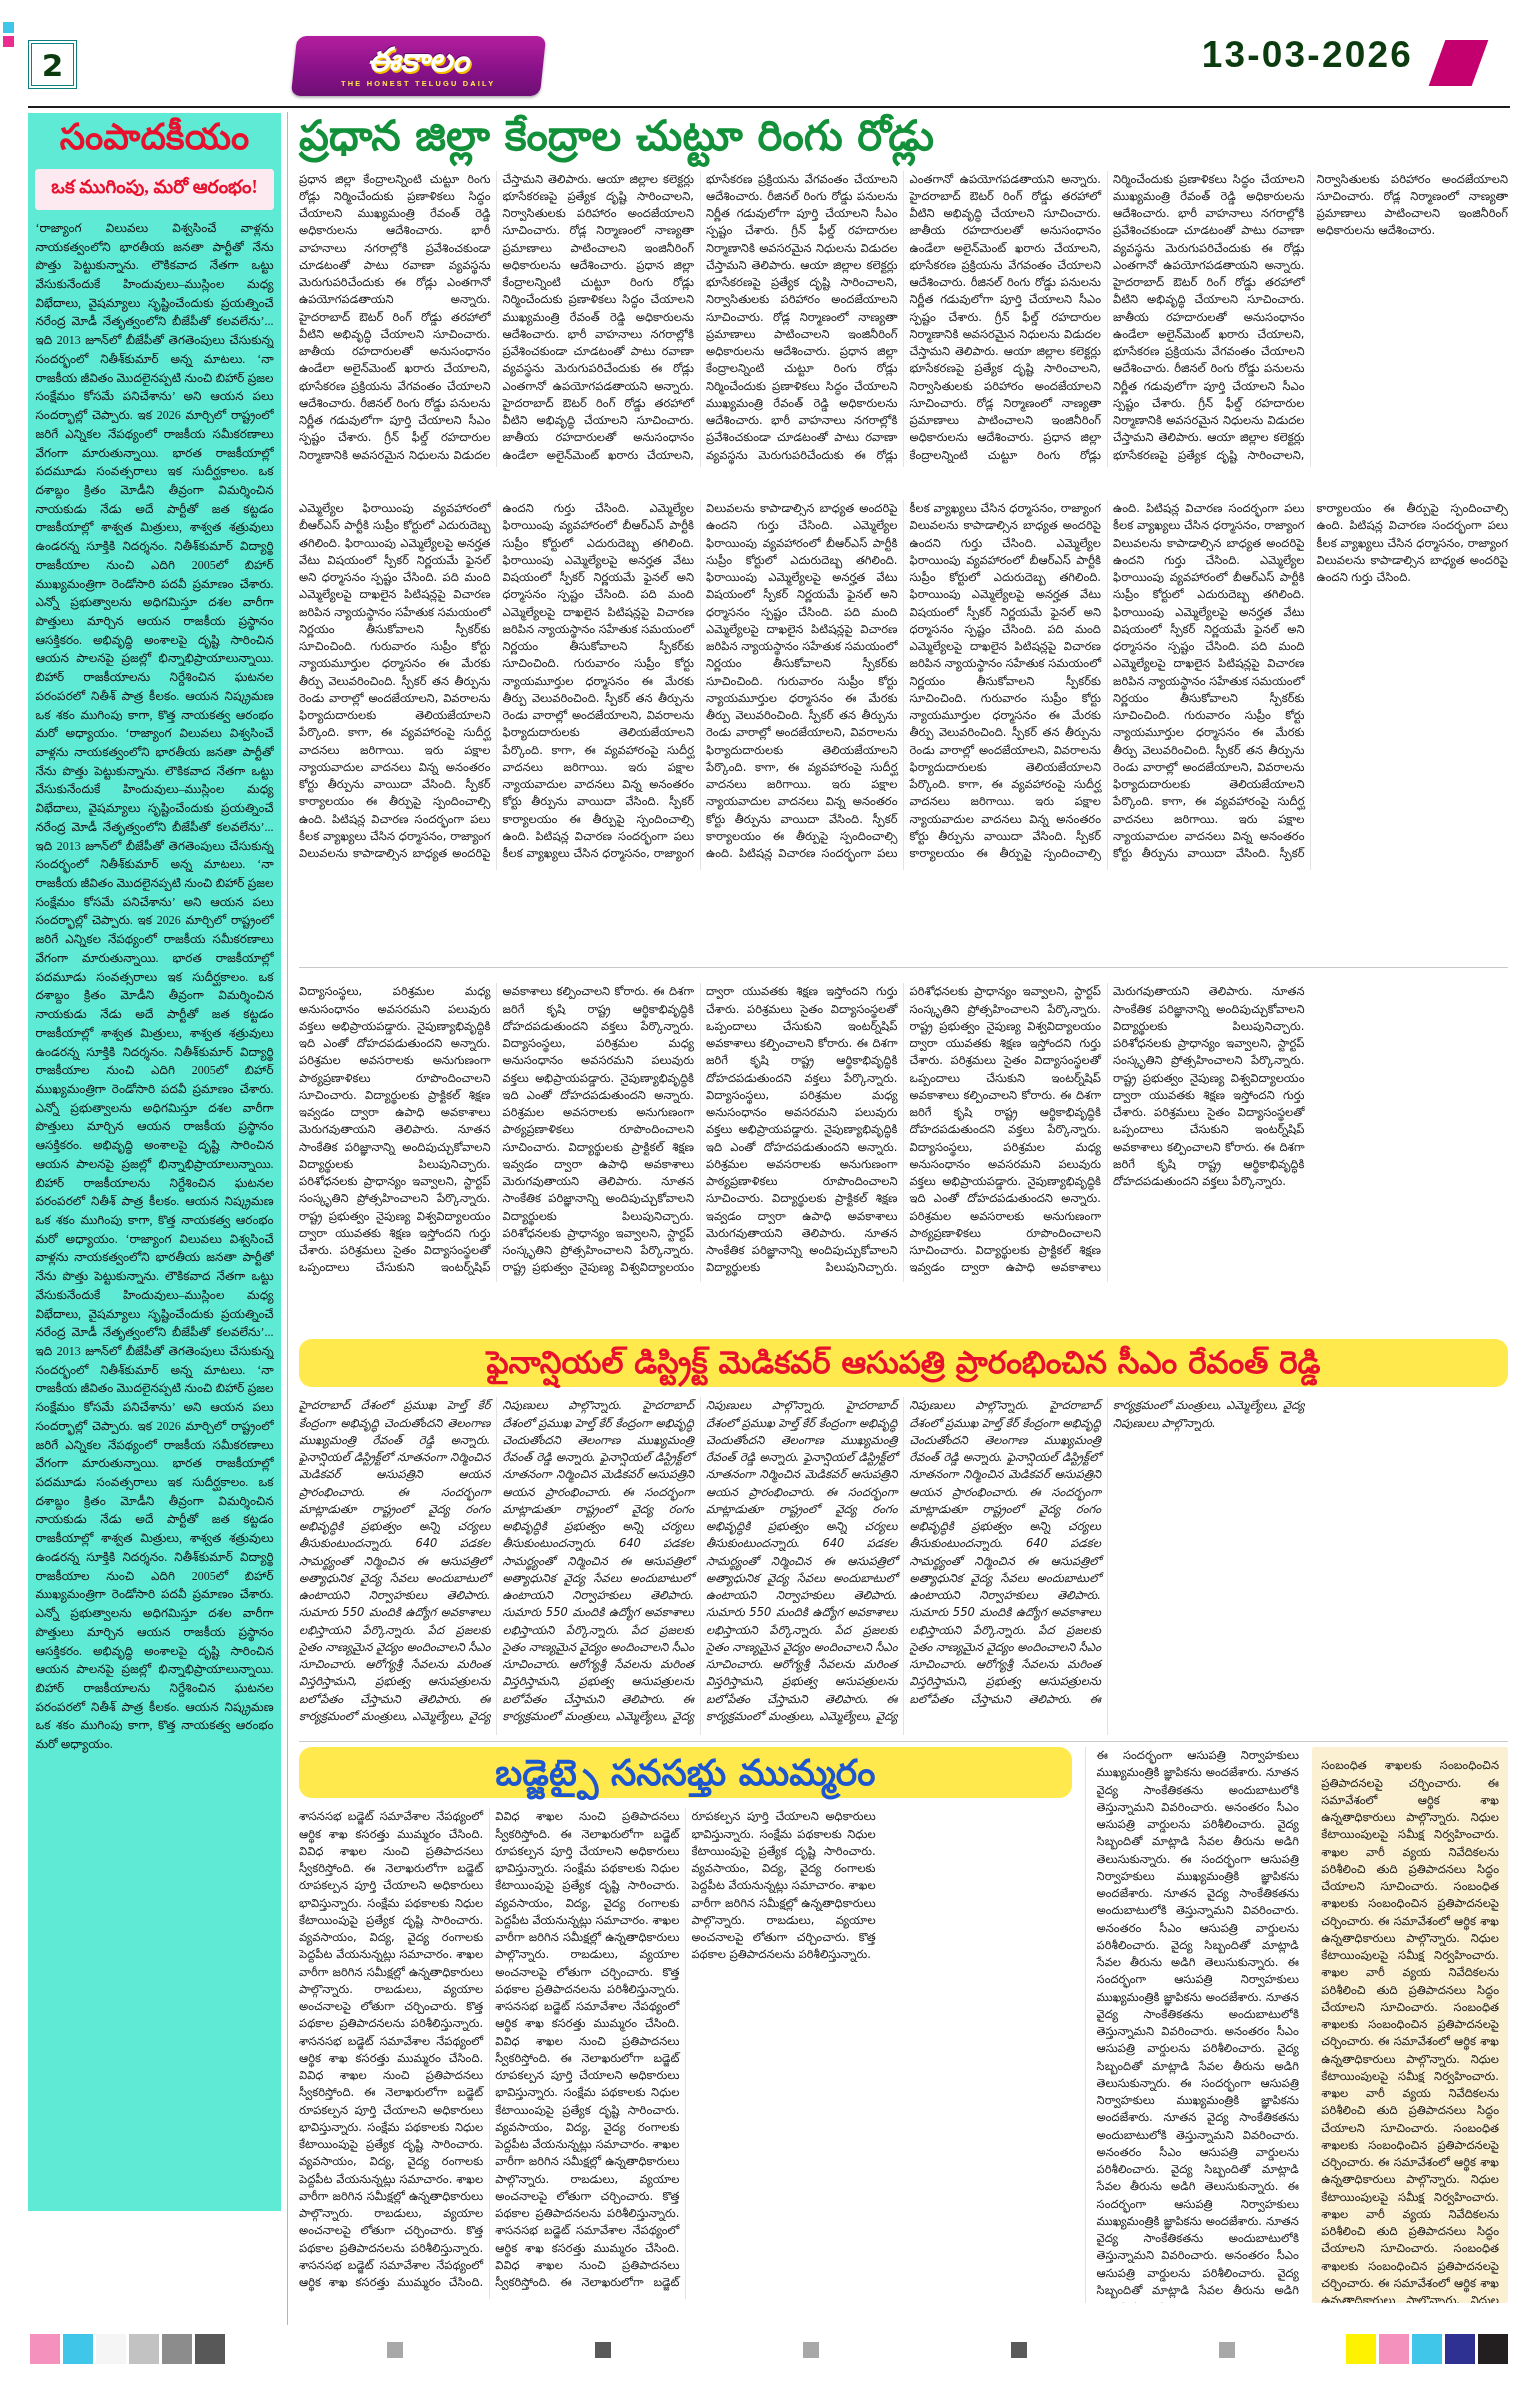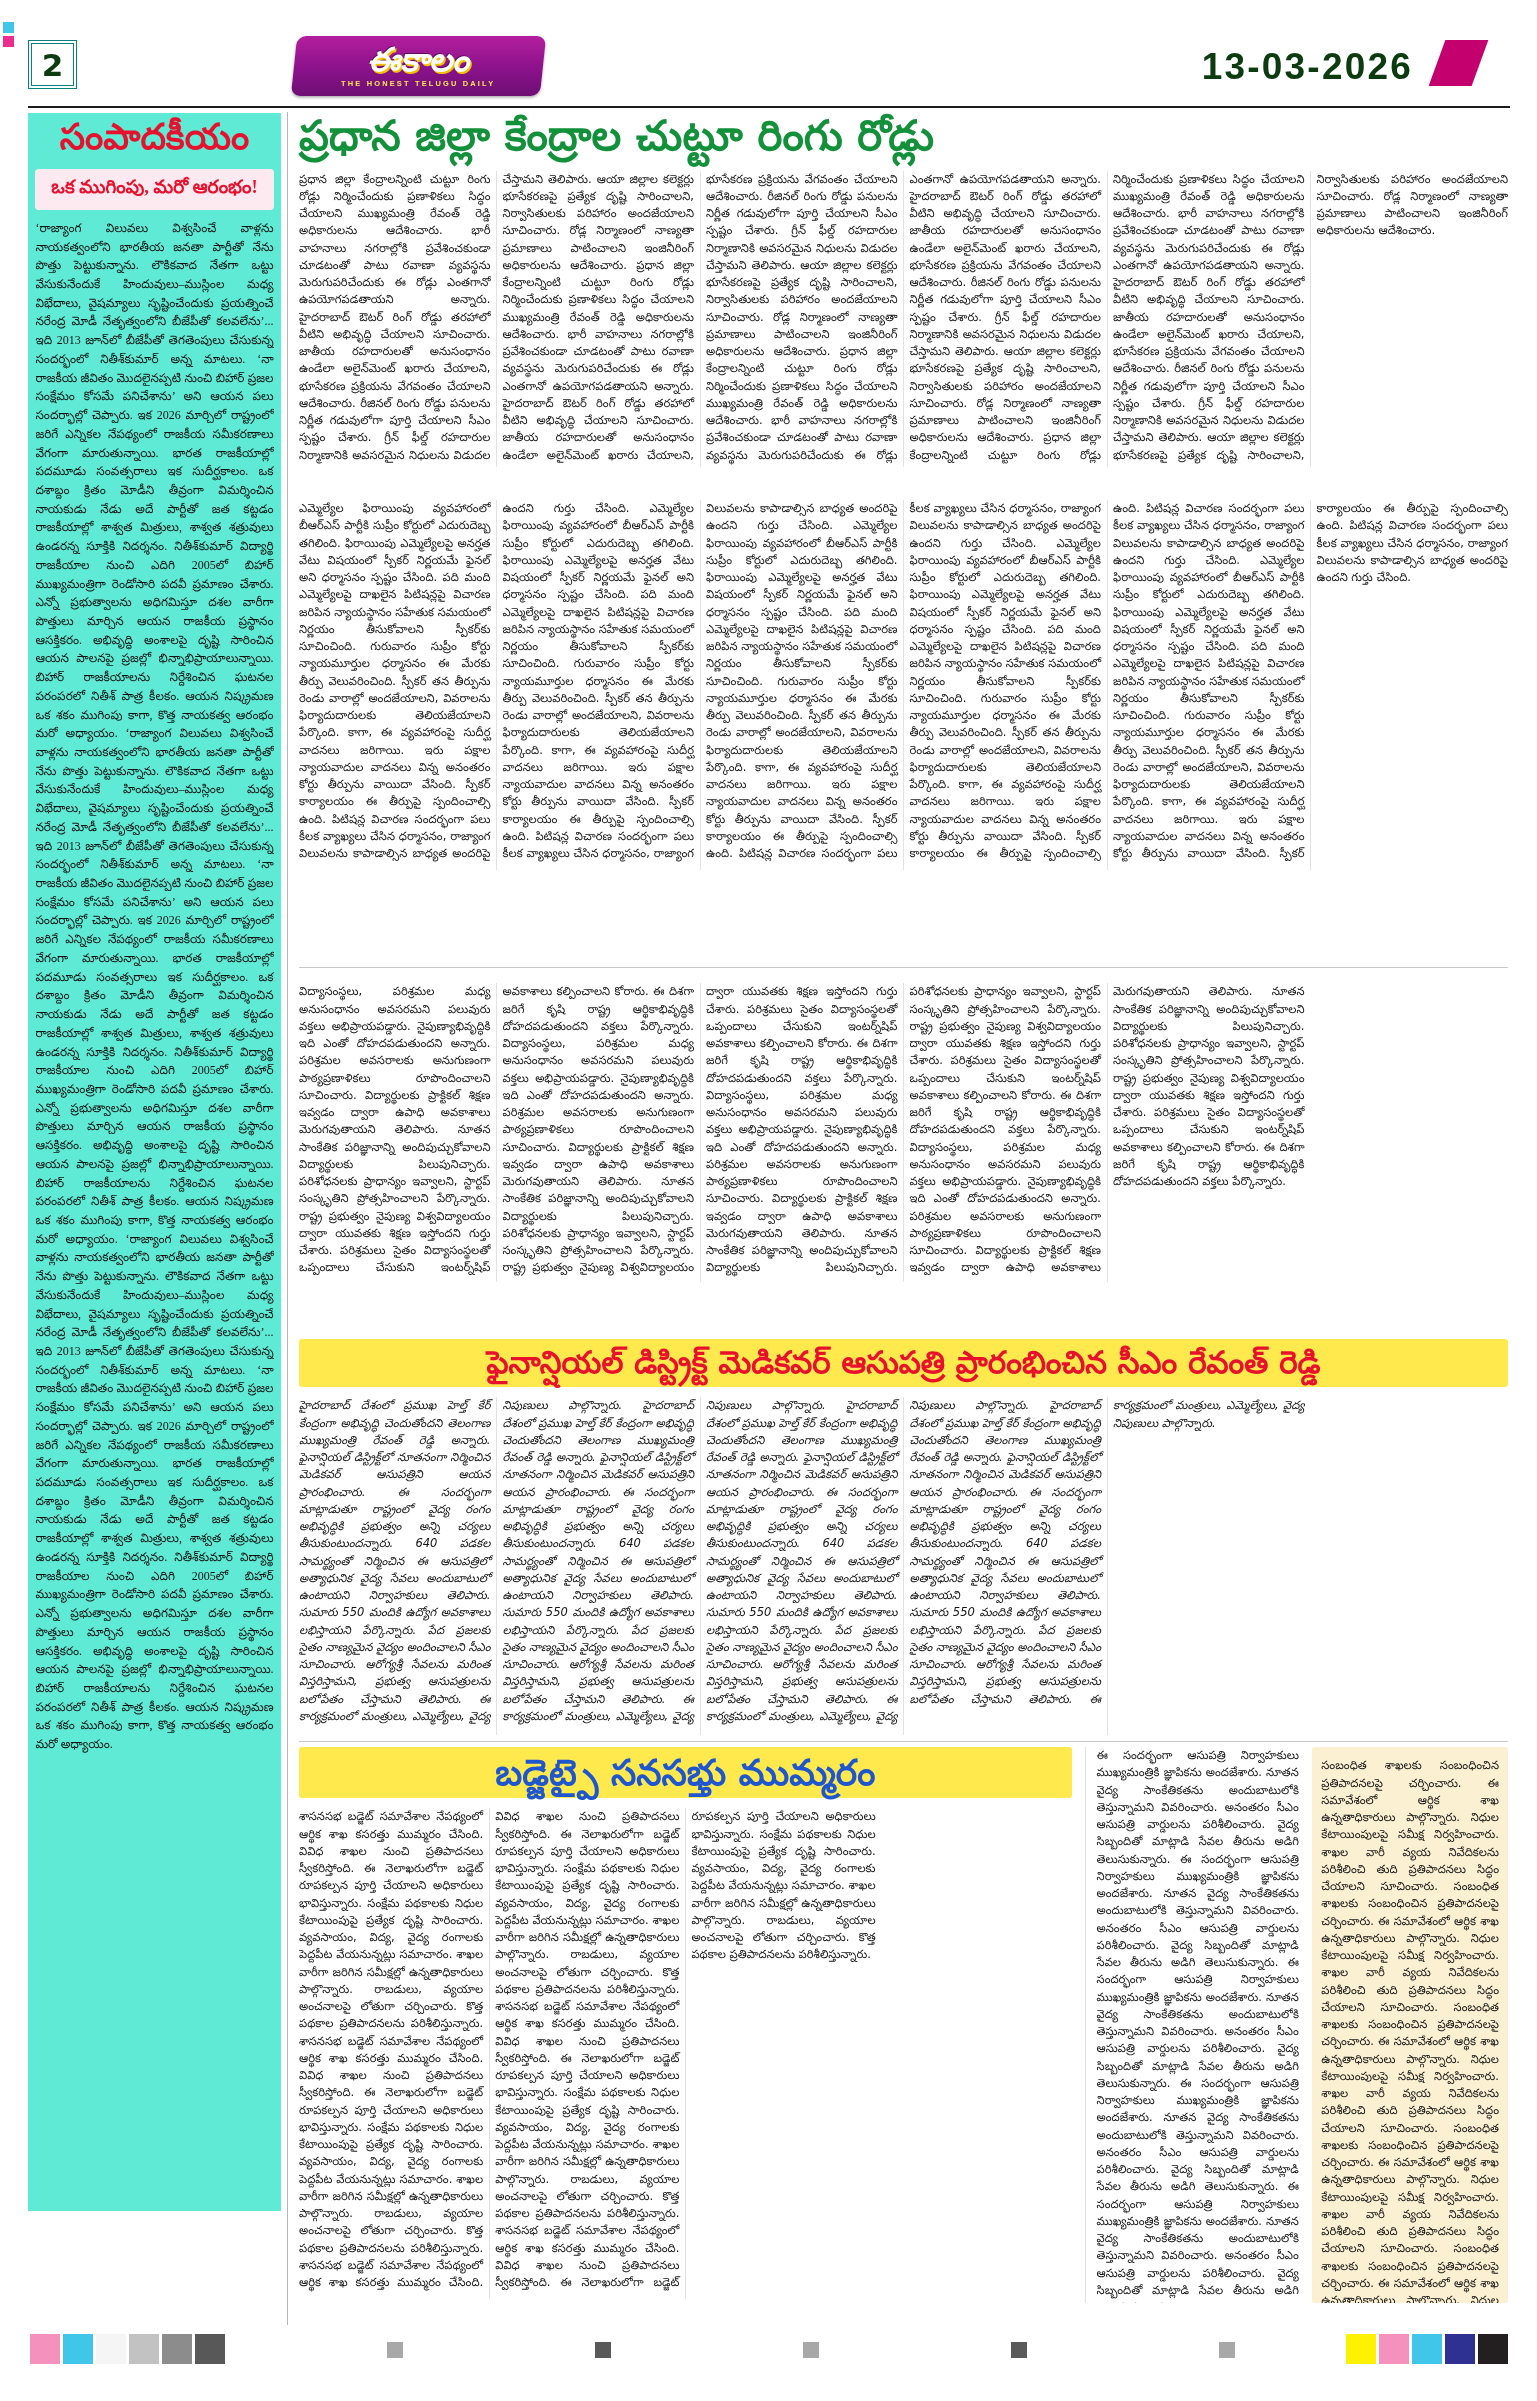--- a/index.html
+++ b/index.html
@@ -25,21 +25,21 @@
   #masthead .inner { transform:skewX(6deg); text-align:center; }
   .masthead-title {
     font-size:33px; font-weight:bold; font-style:italic; color:#ffffff;
     text-shadow:1.5px 1.5px 0 #f2c200, -0.7px -0.7px 0 #5c0b62; line-height:1.05;
   }
   .masthead-tagline {
     font-size:7.4px; font-weight:bold; color:#ffe94d; letter-spacing:2.2px; margin-top:1.5px;
     font-family:"Liberation Sans",sans-serif;
   }
   #date {
-    position:absolute; right:125px; top:46px; font-size:37px; font-weight:bold;
+    position:absolute; right:125px; top:34px; font-size:37px; font-weight:bold;
     color:#0b3b0f; letter-spacing:2.2px; font-family:"Liberation Sans",sans-serif;
   }
   #corner-shape {
     position:absolute; right:58px; top:40px; width:43px; height:46px;
     background:#c4006f; transform:skewX(-20deg);
   }
   #header-rule { position:absolute; left:28px; right:28px; top:106px; height:2.2px; background:#1c1c1c; }
 
   
   #editorial {
@@ -75,21 +75,21 @@
     letter-spacing:1.5px; line-height:1.1; text-shadow:0.7px 0.7px 0 #9db8ef;
   }
   #a2 .body { column-count:6; height:370px; margin-top:15px; }
 
   #a3 { top:973px; }
   #a3 .headline { font-size:37px; font-weight:bold; color:#0f9a44; text-align:center; line-height:1.15; }
   #a3 .body { column-count:6; height:299px; }
 
   #a4 { top:1339px; }
   .ystrip {
-    background:#ffe94d; border-radius:3px; display:flex; align-items:center; justify-content:center;
+    background:#ffe94d; border-radius:13px; display:flex; align-items:center; justify-content:center;
     padding:4.5px 7.4px;
   }
   #a4 .headline { font-size:31px; font-weight:bold; color:#e8112d; text-align:center; line-height:1.15; }
   #a4 .ystrip { height:48px; }
   #a4 .body { column-count:6; height:338px;font-style:italic; }
 
   #a5 { top:1747px; display:flex; gap:13.4px; height:565px; }
   .a5-left { width:774px; }
   #a5 .ystrip { height:51px; }
   #a5 .headline { font-size:36px; font-weight:bold; color:#1e56cf; text-align:center; line-height:1.1; }

